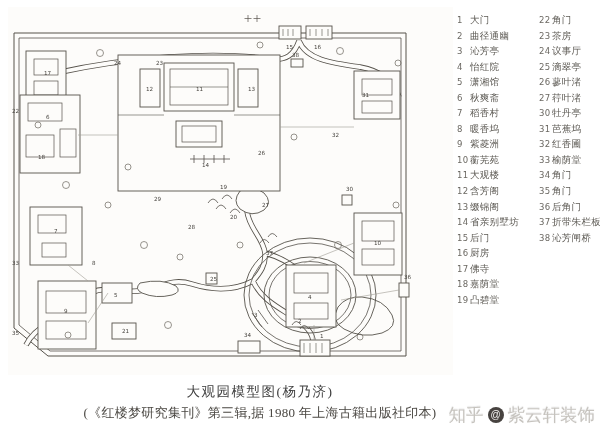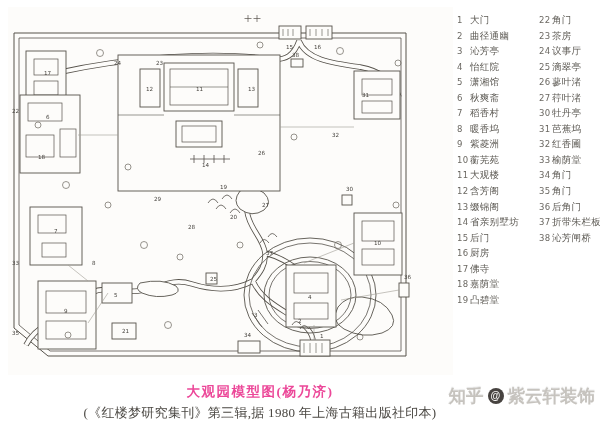--- a/index.html
+++ b/index.html
@@ -12,26 +12,26 @@
   .map-wrap{position:absolute;left:8px;top:6px;width:445px;height:370px;}
   .mnum{font-size:5.6px;fill:#45423d;font-family:"DejaVu Sans",sans-serif;}
   
   .legend{position:absolute;left:457px;top:13px;display:flex;gap:20px;}
   .lcol{display:flex;flex-direction:column;}
   .lrow{font-size:9.5px;line-height:15.55px;color:#5d5a54;letter-spacing:.3px;white-space:nowrap;}
   .lno{display:inline-block;width:13px;text-align:left;color:#6b6862;font-family:"DejaVu Sans",sans-serif;font-size:8.5px;}
   .lcol2 .lrow{}
   
   .caption1{position:absolute;left:55px;top:383px;width:410px;text-align:center;
-    font-size:13.5px;color:#ec4899;letter-spacing:1.5px;font-weight:bold;}
+    font-size:13.5px;color:#404040;letter-spacing:1.5px;}
   .caption2{position:absolute;left:30px;top:404px;width:460px;text-align:center;
     font-size:13px;color:#4a4742;letter-spacing:.3px;}
   
-  .wm{position:absolute;right:5px;top:384px;display:flex;align-items:center;gap:4px;
-    font-family:"Liberation Sans","DejaVu Sans",sans-serif;font-weight:bold;font-size:17.5px;
+  .wm{position:absolute;right:5px;top:403px;display:flex;align-items:center;gap:4px;
+    font-family:"Liberation Sans","DejaVu Sans",sans-serif;font-weight:normal;font-size:17.5px;
     color:#c6c3be;text-shadow:0 1px 1px #ffffff,0 -1px 1px rgba(0,0,0,0.10);}
   .wm-avatar{width:16px;height:16px;border-radius:50%;background:#474340;color:#f5f4f2;
     font-size:10px;line-height:16px;text-align:center;text-shadow:none;flex:0 0 auto;}
 </style>
 </head>
 <body>
 
 <div class="map-wrap">
 <svg width="445" height="370" viewBox="0 0 445 368">
   <rect x="0" y="0" width="445" height="368" fill="#fdfcfa"></rect>

